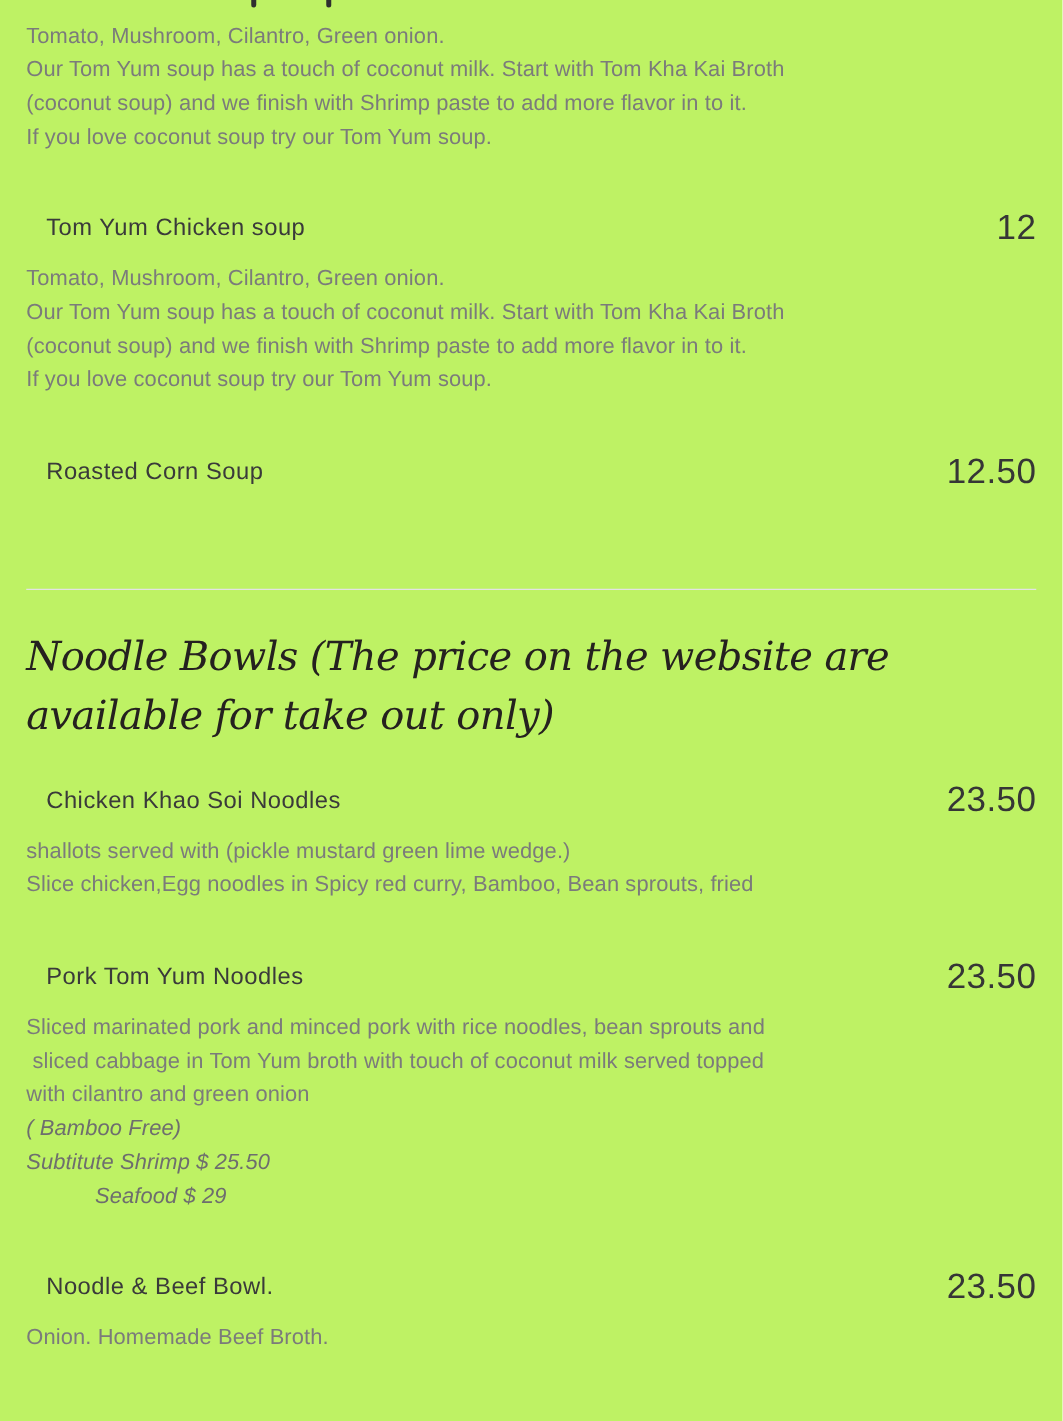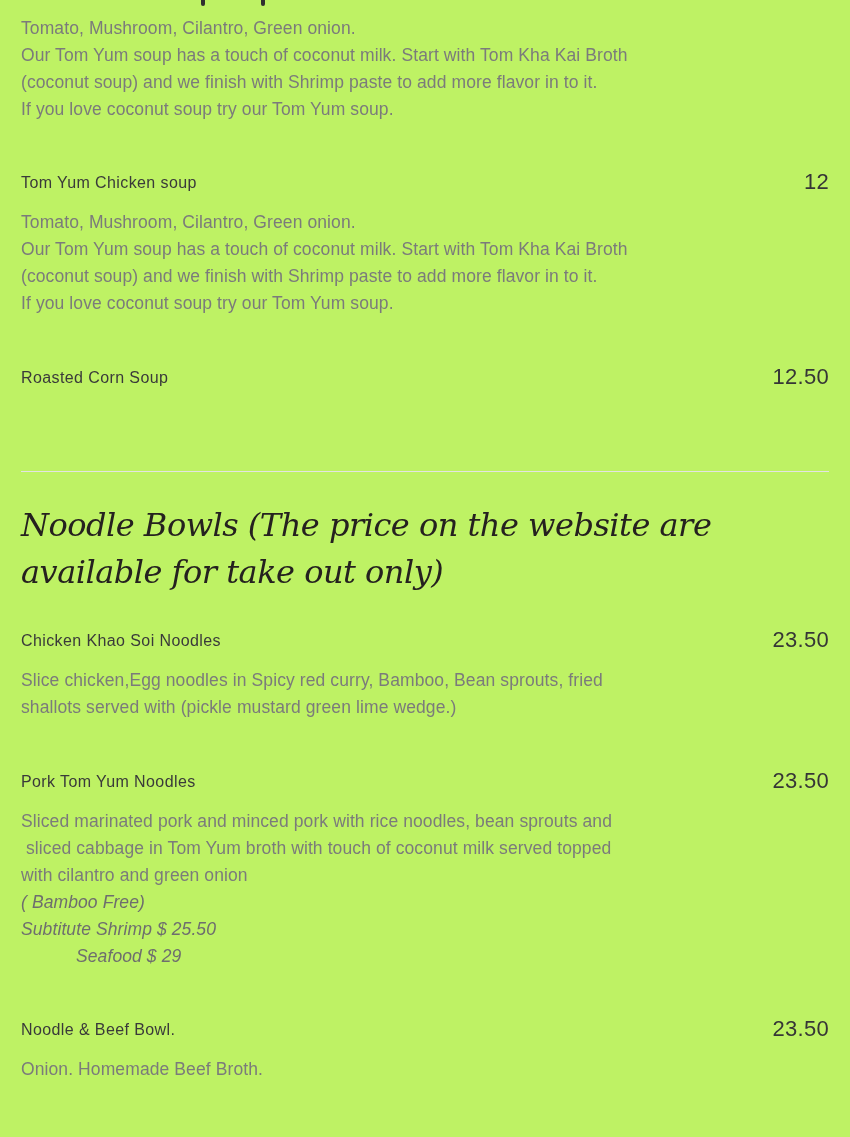--- a/index.html
+++ b/index.html
@@ -41,28 +41,29 @@
 
   .item { margin-top: 45px; }
   .item.gap46 { margin-top: 46px; }
   .item.gap30 { margin-top: 30px; }
   .head {
     display: flex;
     justify-content: space-between;
     align-items: flex-start;
   }
   .name {
-    font-size: 16px;
+    font-size: 19px;
     line-height: 30px;
     font-weight: 500;
     color: #3a3a3a;
     letter-spacing: 0.4px;
+    margin-left: 16px;
   }
   .price {
-    font-size: 22px;
+    font-size: 28px;
     line-height: 26px;
     margin-top: 1px;
     color: #363636;
     letter-spacing: 0.3px;
     text-align: center;
     flex-shrink: 0;
   }
 
   .divider {
     border: none;
@@ -132,22 +133,22 @@
   <hr class="divider">
 
   <h2 class="section-heading">Noodle Bowls (The price on the website are available for take out only)</h2>
 
   <div class="item gap30">
     <div class="head">
       <h3 class="name">Chicken Khao Soi Noodles</h3>
       <div class="price">23.50</div>
     </div>
     <div class="desc">
+      <div class="dline">shallots served with (pickle mustard green lime wedge.)</div>
       <div class="dline">Slice chicken,Egg noodles in Spicy red curry, Bamboo, Bean sprouts, fried</div>
-      <div class="dline">shallots served with (pickle mustard green lime wedge.)</div>
     </div>
   </div>
 
   <div class="item gap46">
     <div class="head">
       <h3 class="name">Pork Tom Yum Noodles</h3>
       <div class="price">23.50</div>
     </div>
     <div class="desc">
       <div class="dline">Sliced marinated pork and minced pork with rice noodles, bean sprouts and</div>

